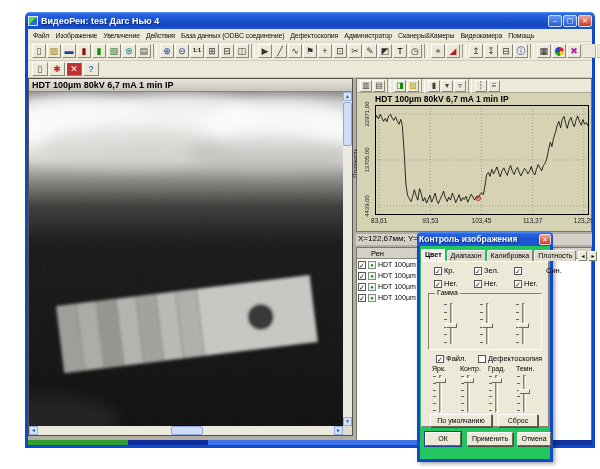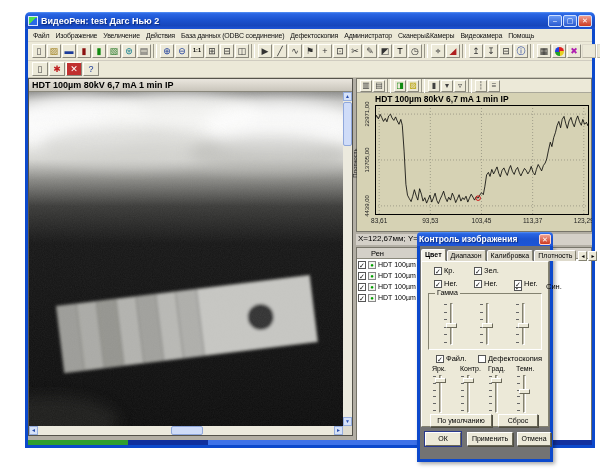--- a/index.html
+++ b/index.html
@@ -81,21 +81,21 @@
   .list-header { height:11px; background:#d4d0c8; border-bottom:1px solid #8a887c; font-size:7.5px; padding:1px 0 0 14px; color:#000; }
   .lrow { height:11px; display:flex; align-items:center; gap:2px; padding-left:1px; overflow:hidden; white-space:nowrap; }
   .cbbox { width:8px; height:8px; background:#fff; border:1px solid #555; font-size:7px; line-height:7px;
     text-align:center; color:#111; flex:0 0 auto; display:inline-block; }
   .ldot { width:8px; height:8px; background:#f4f4f0; border:1px solid #888; color:#00a000; font-size:6px;
     line-height:6px; text-align:center; flex:0 0 auto; }
   .llabel { font-size:7px; color:#000; overflow:hidden; }
 
   
   .dialog { position:absolute; left:417px; top:232px; width:136px; height:216px; z-index:50;
-    border:3px solid #0c49cc; border-top:0; background:#737373; box-shadow:2px 2px 4px rgba(0,0,0,0.35); }
+    border:3px solid #0c49cc; border-top:0; background:#22c55e; box-shadow:2px 2px 4px rgba(0,0,0,0.35); }
   .dlg-title { position:absolute; left:-3px; right:-3px; top:-14px; height:14px;
     background:linear-gradient(180deg,#5a96f6 0%,#2a66e4 12%,#1b53d0 50%,#1d55d8 100%);
     border-radius:4px 4px 0 0; display:flex; align-items:center; padding:0 2px; }
   .dlg-title .t { color:#fff; font-size:8.5px; font-weight:bold; text-shadow:1px 1px 1px #0a2a80; flex:1; white-space:nowrap; overflow:hidden; }
   .dlg-close { width:12px; height:11px; background:linear-gradient(180deg,#f0a090,#cc3a22);
     border:1px solid #ffd8d0; border-radius:2px; color:#fff; font-size:7px; line-height:9px; text-align:center; cursor:default; }
   .dlg-body { position:absolute; left:0; top:0; right:0; bottom:0;border-radius:17px; }
   .tabs { position:absolute; left:1px; top:2px; right:1px; height:13px; display:flex; align-items:flex-end; }
   .tab { font-size:7px; padding:1px 3px; background:#dedacc; border:1px solid; border-color:#fff #848270 transparent #fff;
     border-radius:2px 2px 0 0; margin-right:1px; cursor:default; white-space:nowrap; }
@@ -121,21 +121,21 @@
   .btn.default { box-shadow:0 0 0 1px #2a3a8c,1px 1px 0 #504e42; }
 </style>
 </head>
 <body>
 
 <div id="screen">
   <div id="app-window">
 
     <div class="titlebar">
       <span class="app-icon"></span>
-      <span class="title-text">ВидеоРен: test Дагс Нью 2</span>
+      <span class="title-text">ВидеоРен: test Дагс Нью 4</span>
       <span class="win-btns">
         <span class="win-btn">–</span>
         <span class="win-btn">▢</span>
         <span class="win-btn close">✕</span>
       </span>
     </div>
 
     <div class="win-body">
       <div class="menubar" id="menubar">
           <span class="menu-item">Файл</span>
@@ -447,21 +447,21 @@
       <div class="tab-page">
         <div id="cb-row1">
             <span class="cbwrap" style="left: 12px; top: 4px;">
               <span class="cbbox">✓</span>
               <span class="cblbl">Кр.</span>
             </span>
             <span class="cbwrap" style="left: 52px; top: 4px;">
               <span class="cbbox">✓</span>
               <span class="cblbl">Зел.</span>
             </span>
-            <span class="cbwrap" style="left: 92px; top: 20px; gap: 24px;">
+            <span class="cbwrap" style="left: 92px; top: 4px; gap: 24px;">
               <span class="cbbox">✓</span>
               <span class="cblbl">Син.</span>
             </span>
           </div>
         <div id="cb-row2">
             <span class="cbwrap" style="left: 12px; top: 17px;">
               <span class="cbbox">✓</span>
               <span class="cblbl">Нег.</span>
             </span>
             <span class="cbwrap" style="left: 52px; top: 17px;">

